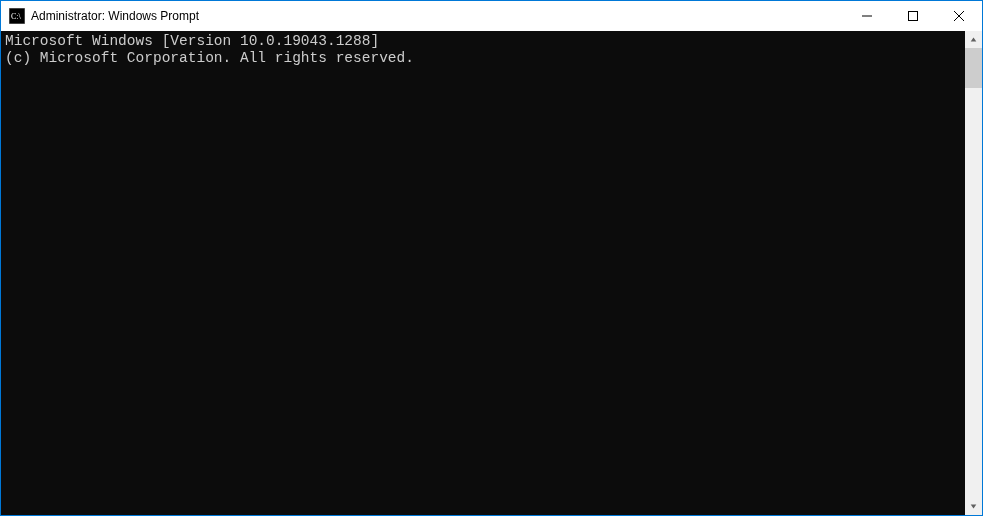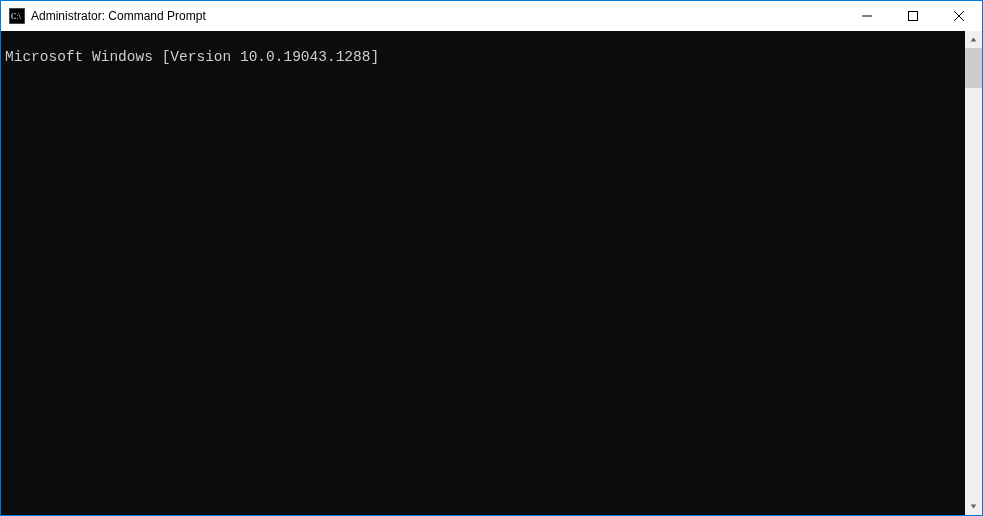--- a/index.html
+++ b/index.html
@@ -72,21 +72,20 @@
     .terminal {
       flex: 1;
       background: #0c0c0c;
       color: #cccccc;
       font-family: Consolas, "Courier New", monospace;
       font-size: 14.5px;
       line-height: 17px;
       padding: 2px 4px;
       white-space: pre;
       overflow: hidden;
-      margin-top: 16px;
     }
     .terminal .line {
       display: block;
     }
     .cursor {
       display: inline-block;
       width: 8px;
       height: 3px;
       background: #cccccc;
       vertical-align: bottom;
@@ -129,42 +128,42 @@
 <body>
 
 <div class="window">
   <div class="titlebar">
     <span class="titlebar-icon">
       <svg viewBox="0 0 16 16">
         <rect x="0" y="0" width="16" height="16" fill="#000000" stroke="#888" stroke-width="1"></rect>
         <text x="2" y="11" font-size="8" fill="#ffffff" font-family="Consolas">C:\</text>
       </svg>
     </span>
-    <span class="titlebar-title">Administrator: Command Prompt</span>
+    <span class="titlebar-title">Administrator: Windows Prompt</span>
     <div class="window-controls">
       <button class="win-btn">
         <svg viewBox="0 0 10 10">
             <line x1="0" y1="5" x2="10" y2="5" stroke="#000" stroke-width="1"></line>
           </svg>
       </button>
       <button class="win-btn">
         <svg viewBox="0 0 10 10">
             <rect x="0.5" y="0.5" width="9" height="9" fill="none" stroke="#000" stroke-width="1"></rect>
           </svg>
       </button>
       <button class="win-btn close">
         <svg viewBox="0 0 10 10">
             <line x1="0" y1="0" x2="10" y2="10" stroke="#000" stroke-width="1"></line>
             <line x1="10" y1="0" x2="0" y2="10" stroke="#000" stroke-width="1"></line>
           </svg>
       </button>
     </div>
   </div>
   <div class="client-area">
-    <div class="terminal"><span class="line">Microsoft Windows [Version 10.0.19043.1288]</span><span class="line"></span></div>
+    <div class="terminal"><span class="line">Microsoft Windows [Version 10.0.19043.1288]</span><span class="line">(c) Microsoft Corporation. All rights reserved.</span><span class="line"></span></div>
     <div class="scrollbar">
       <div class="scroll-btn">
         <svg viewBox="0 0 10 10">
             <polygon points="5,2 9,8 1,8" fill="#606060"></polygon>
           </svg>
       </div>
       <div class="scroll-track">
         <div class="scroll-thumb"></div>
       </div>
       <div class="scroll-btn">

